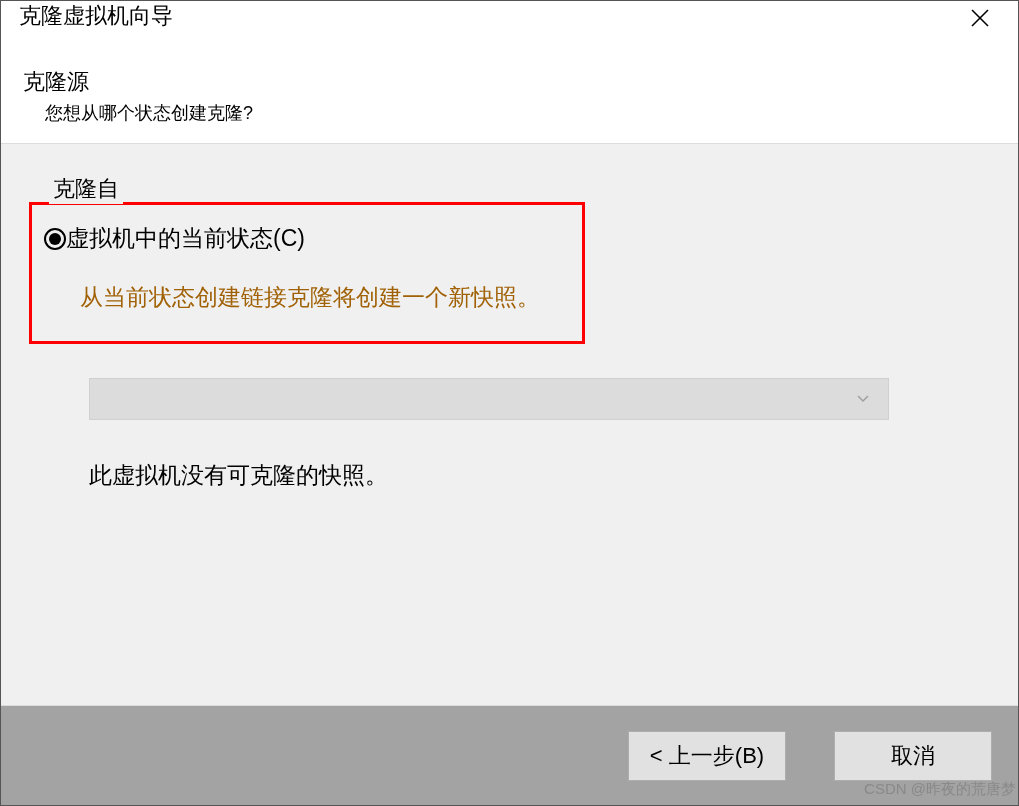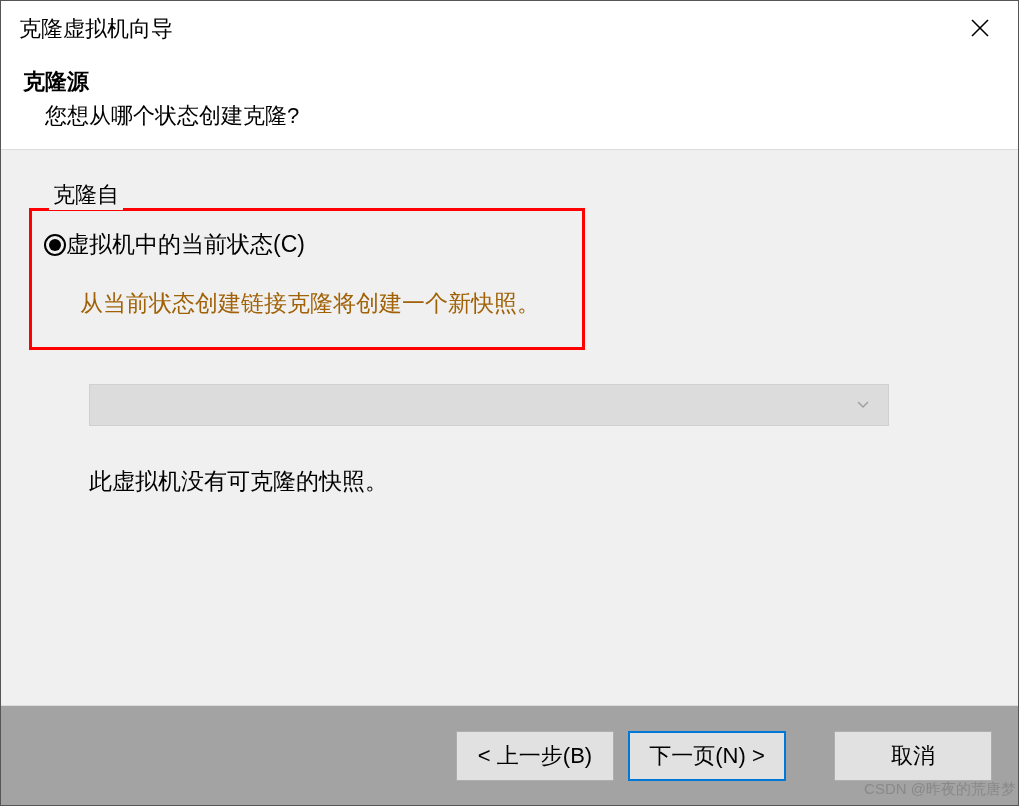--- a/index.html
+++ b/index.html
@@ -19,21 +19,20 @@
       height: 806px;
       background: #ffffff;
       border: 1px solid #555;
       display: flex;
       flex-direction: column;
       position: relative;
     }
     .titlebar {
       height: 56px;
       display: flex;
-      align-items: center;
       justify-content: space-between;
       padding: 0 18px 0 18px;
       background: #ffffff;
     }
     .titlebar-title {
       font-size: 22px;
       color: #000;
     }
     .close-btn {
       font-size: 28px;
@@ -43,25 +42,25 @@
       padding: 4px 10px;
       font-weight: 300;
     }
     .header-section {
       padding: 10px 22px 18px 22px;
       background: #ffffff;
       border-bottom: 1px solid #dcdcdc;
     }
     .header-title {
       font-size: 22px;
-      font-weight: bold;
+      font-weight: normal;
       color: #000;
     }
     .header-subtitle {
-      font-size: 22px;
+      font-size: 18px;
       color: #000;
       margin-left: 22px;
       margin-top: 4px;
     }
     .content-area {
       flex: 1;
       background: #f0f0f0;
       position: relative;
       padding: 30px 28px 20px 28px;
     }
@@ -228,22 +227,19 @@
         </div>
         <div class="no-snapshot-text">此虚拟机没有可克隆的快照。</div>
       </div>
     </div>
   </div>
 
   <div class="button-bar">
     <div class="btn">
       <span>&lt; 上一步(B)</span>
     </div>
-    <div class="btn primary">
-      <span>下一页(N) &gt;</span>
-    </div>
     <div class="btn cancel">
       <span>取消</span>
     </div>
   </div>
 
   <div class="watermark">CSDN @昨夜的荒唐梦</div>
 </div>
 
 </body></html>

